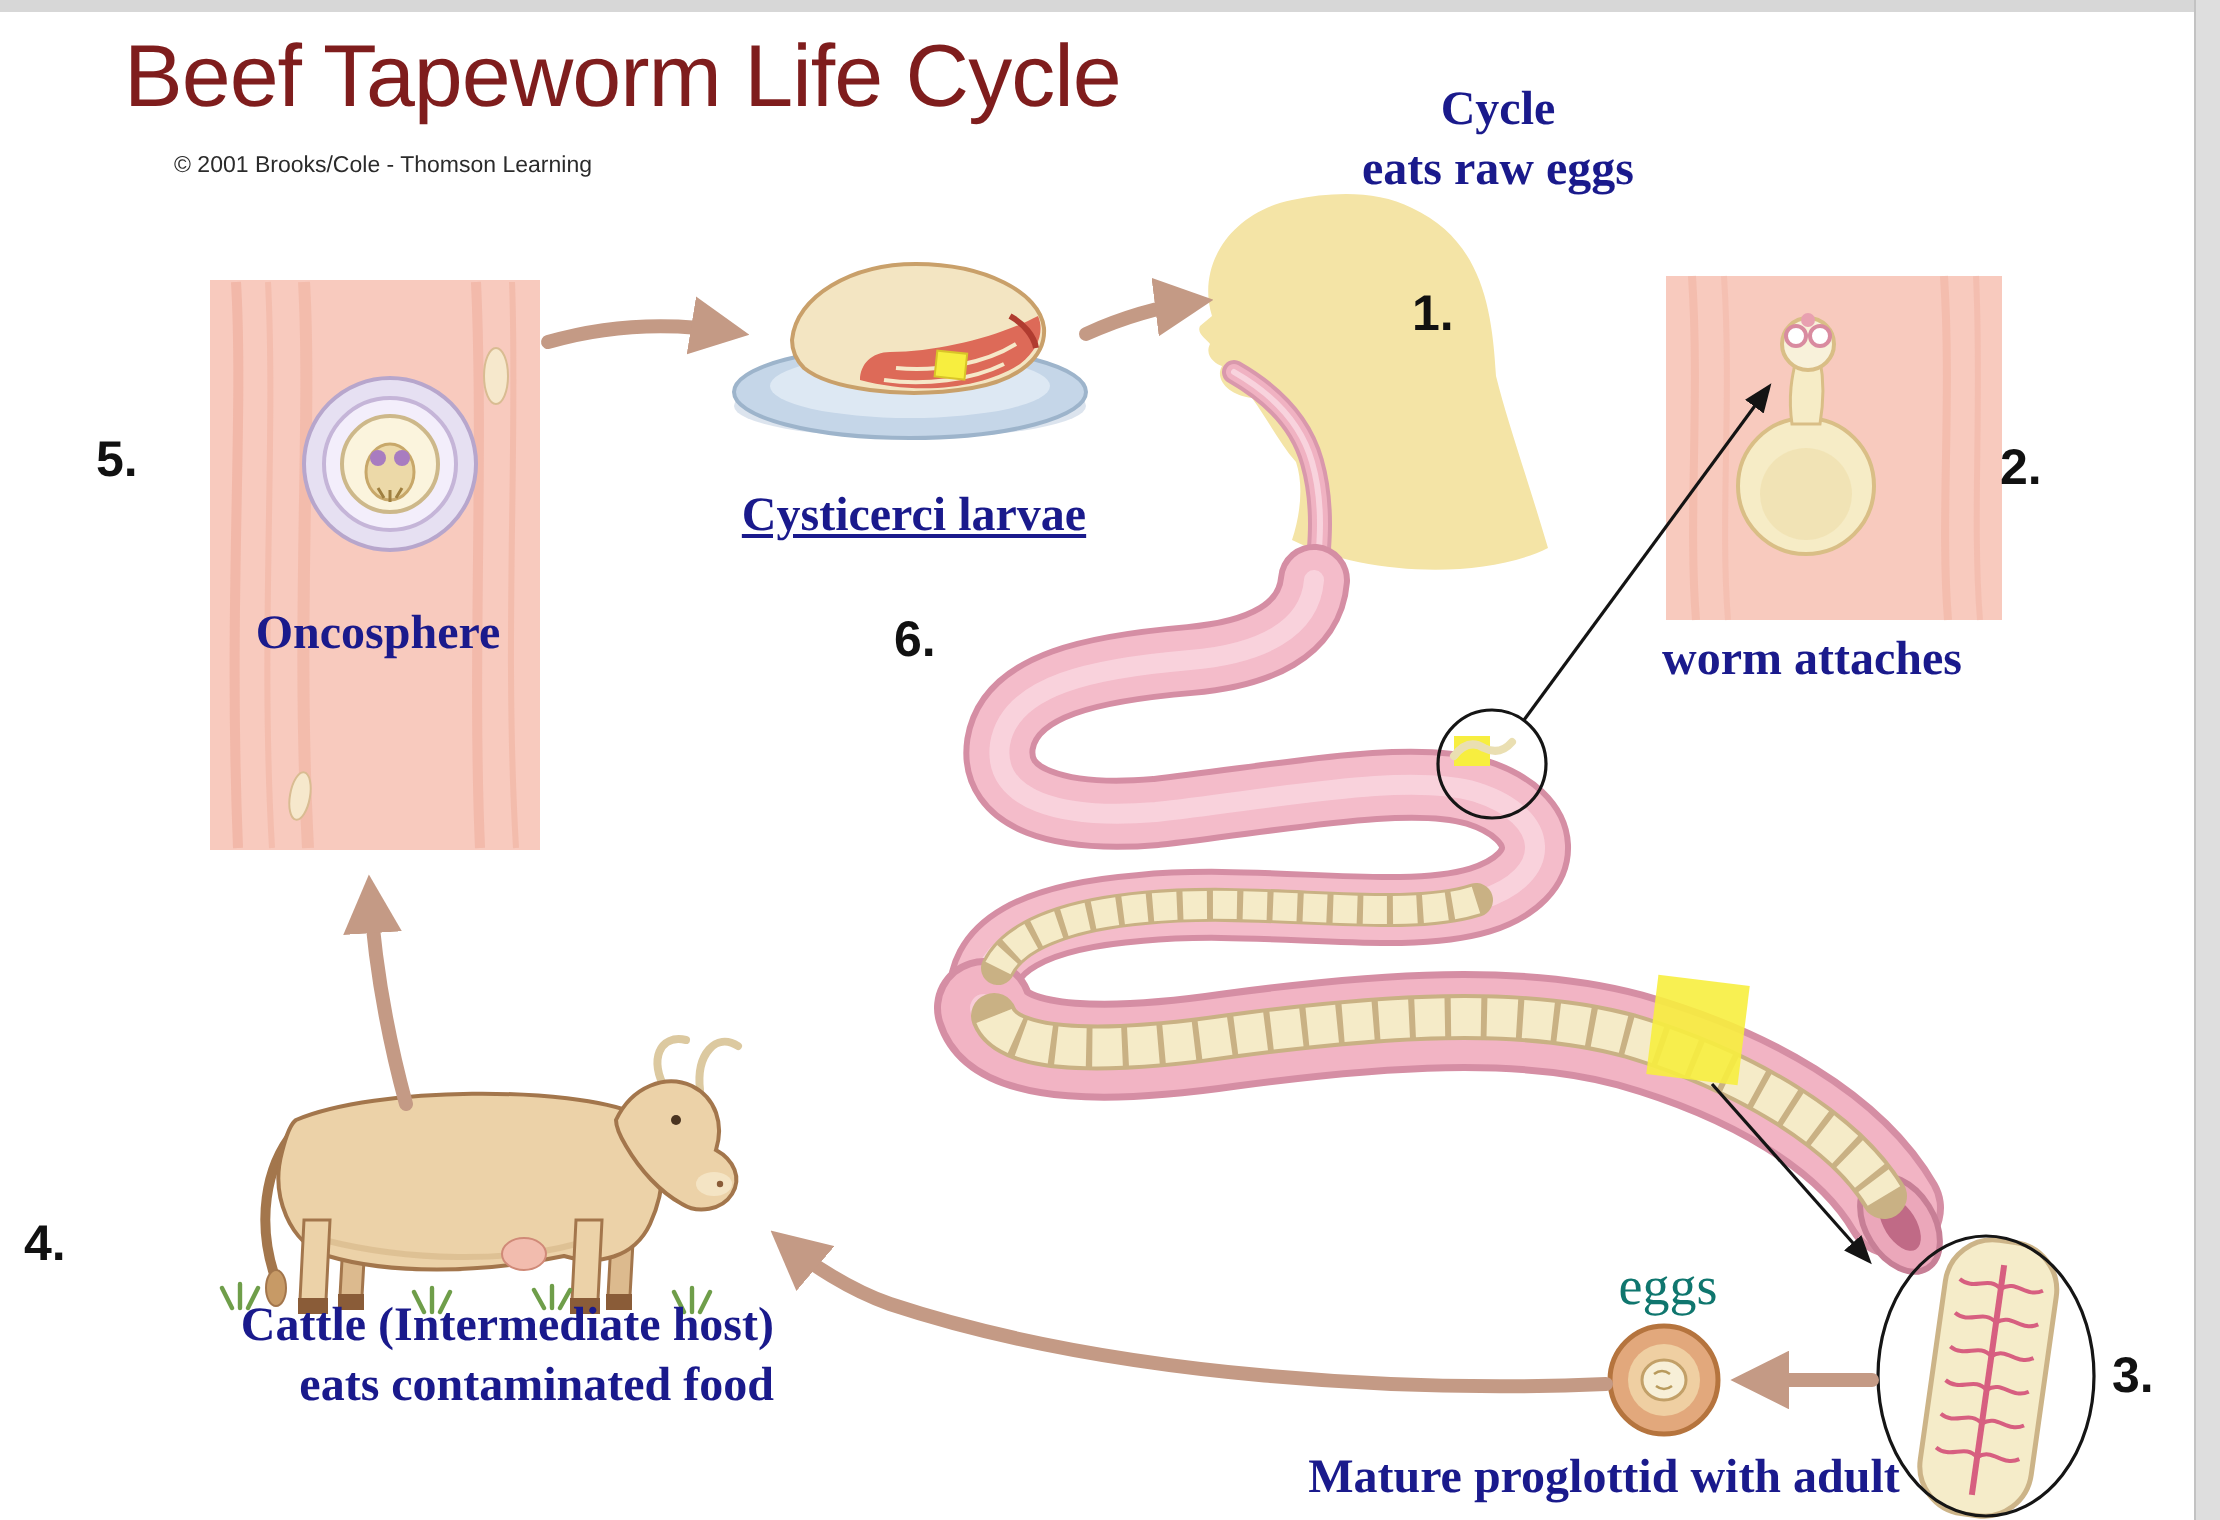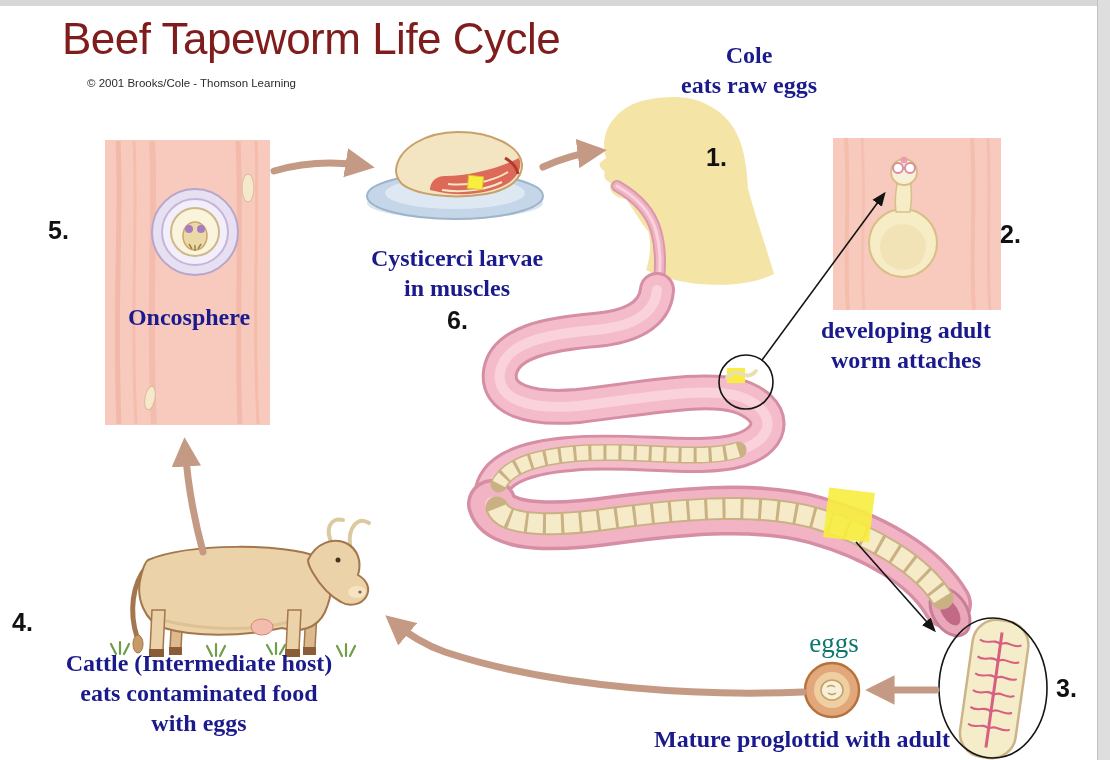--- a/index.html
+++ b/index.html
@@ -180,42 +180,39 @@
     <circle cx="746" cy="382" r="27" fill="none" stroke="#151515" stroke-width="1.6"></circle>
     <path d="M762,360 L884,194" stroke="#141414" stroke-width="1.6" fill="none" marker-end="url(#mBlack)"></path>
     <path d="M856,542 L934,630" stroke="#141414" stroke-width="1.6" fill="none" marker-end="url(#mBlack)"></path>
   </g>
 </svg>
 
 <div class="title">Beef Tapeworm Life Cycle</div>
 <div class="copyright">© 2001 Brooks/Cole - Thomson Learning</div>
 
 <div class="lbl" style="left:618px; top:40px; width:262px;">
-  <div>Cole</div>
+  <div>Cycle</div>
   <div>eats raw eggs</div>
 </div>
 
 <div class="lbl" style="left:786px; top:315px; width:240px;">
-  <div>developing adult</div>
   <div>worm attaches</div>
 </div>
 
-<div class="lbl" style="left:337px; top:243px; width:240px;">
+<div class="lbl" style="left:337px; top:243px; width:240px;text-decoration:underline;">
   <div>Cysticerci larvae</div>
-  <div>in muscles</div>
 </div>
 
 <div class="lbl" style="left:100px; top:302px; width:178px;">
   <div>Oncosphere</div>
 </div>
 
-<div class="lbl" style="left:29px; top:648px; width:340px;">
+<div class="lbl" style="left:47px; top:648px; width:340px;text-align:right;">
   <div>Cattle (Intermediate host)</div>
   <div>eats contaminated food</div>
-  <div>with eggs</div>
 </div>
 
 <div class="lbl black-serif" style="left:804px; top:628px; width:60px;">
   <div>eggs</div>
 </div>
 
 <div class="lbl" style="left:612px; top:724px; width:380px;">
   <div>Mature proglottid with adult</div>
 </div>
 

